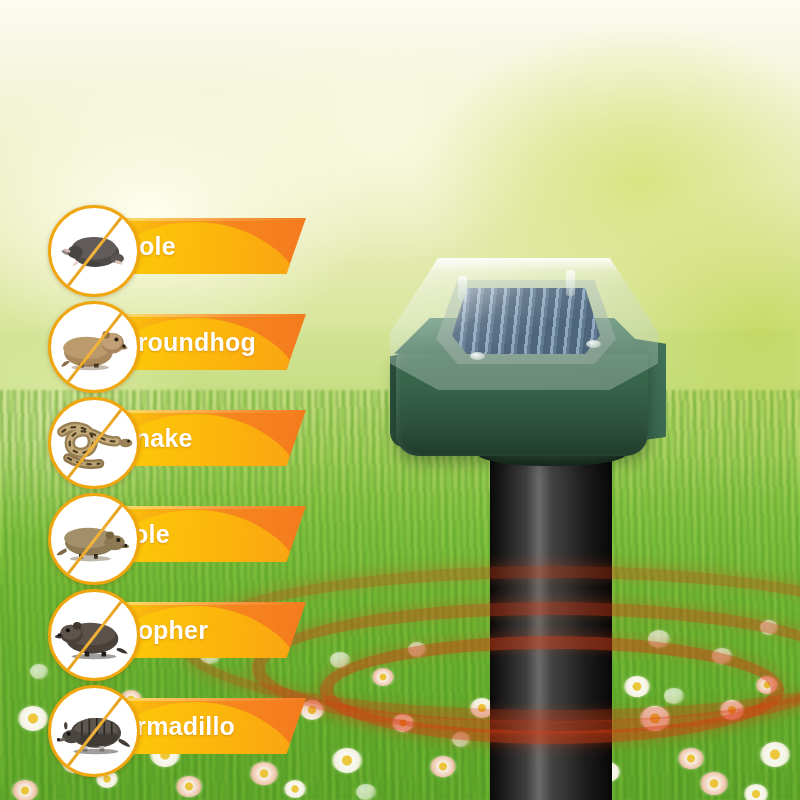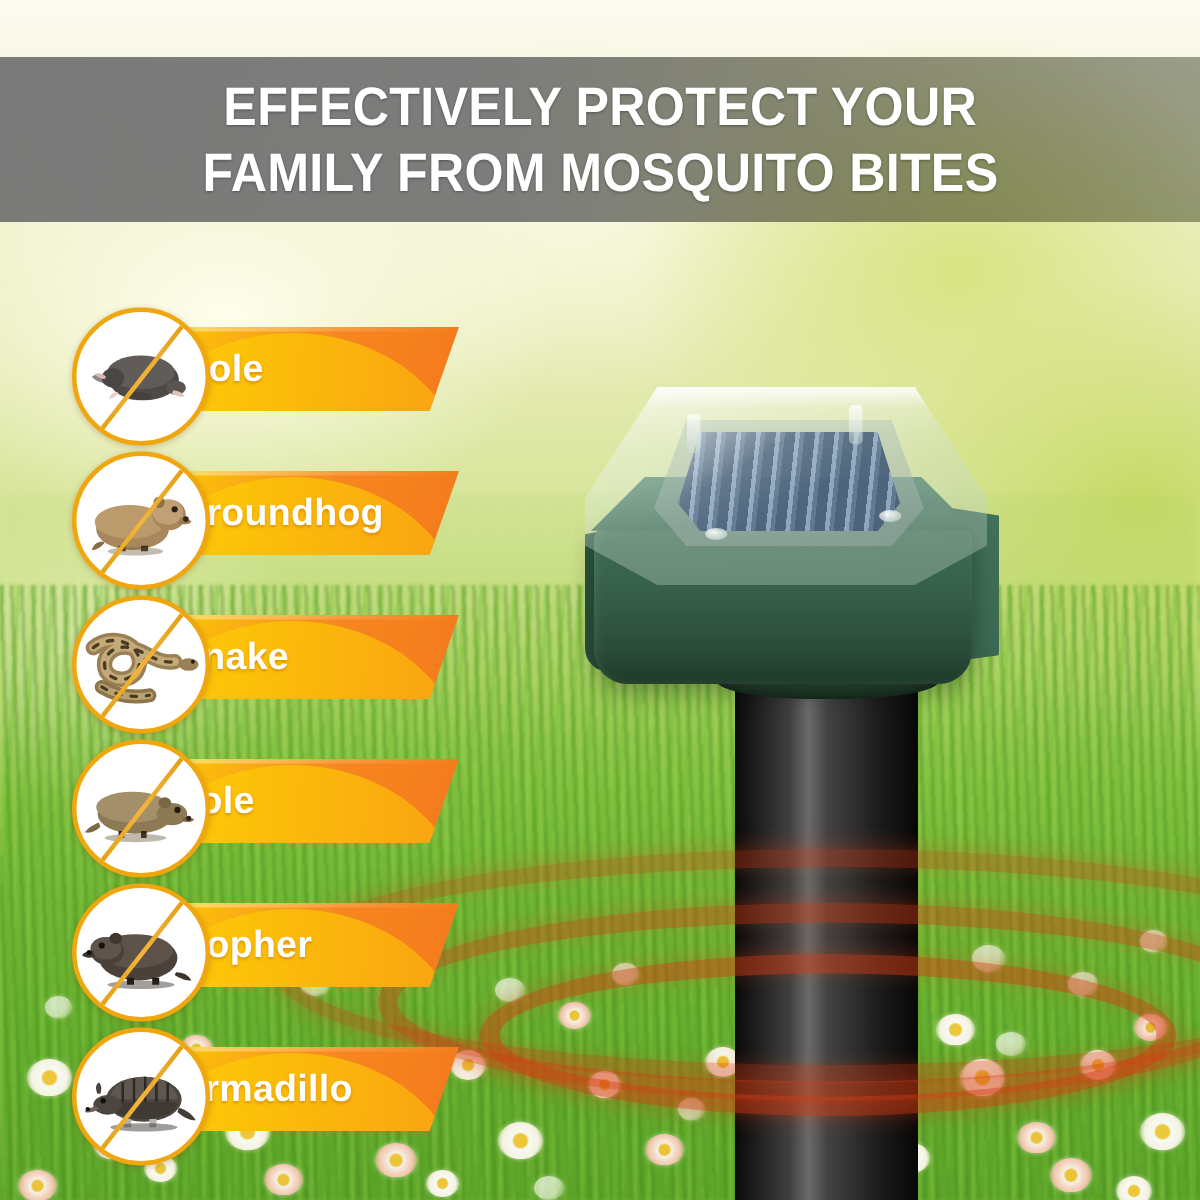--- a/index.html
+++ b/index.html
@@ -315,24 +315,20 @@
       <div class="flower" style="left: 284px; top: 780px; width: 22px; height: 18px; opacity: 0.95;"></div>
       <div class="flower" style="left: 504px; top: 776px; width: 20px; height: 16px; opacity: 0.95;"></div>
       <div class="flower bud" style="left: 540px; top: 744px; width: 18px; height: 15px; opacity: 0.7;"></div>
       <div class="flower" style="left: 744px; top: 784px; width: 24px; height: 20px; opacity: 0.95;"></div>
       <div class="flower pink" style="left: 12px; top: 780px; width: 26px; height: 21px; opacity: 0.95;"></div>
       <div class="flower bud" style="left: 356px; top: 784px; width: 20px; height: 16px; opacity: 0.7;"></div>
       <div class="flower bud" style="left: 452px; top: 732px; width: 18px; height: 15px; opacity: 0.7;"></div>
       <div class="flower bud" style="left: 664px; top: 688px; width: 20px; height: 16px; opacity: 0.7;"></div>
     </div>
 
-  <div id="header-banner">
-    <div class="headline">EFFECTIVELY PROTECT YOUR</div>
-    <div class="headline">FAMILY FROM MOSQUITO BITES</div>
-  </div>
 
   <div id="device">
     <div class="stake">
       <div class="stake-sheen"></div>
     </div>
     <div class="collar"></div>
     <div class="body-left"></div>
     <div class="body-right"></div>
     <div class="body-front"></div>
     <div class="body-top-rim"></div>

